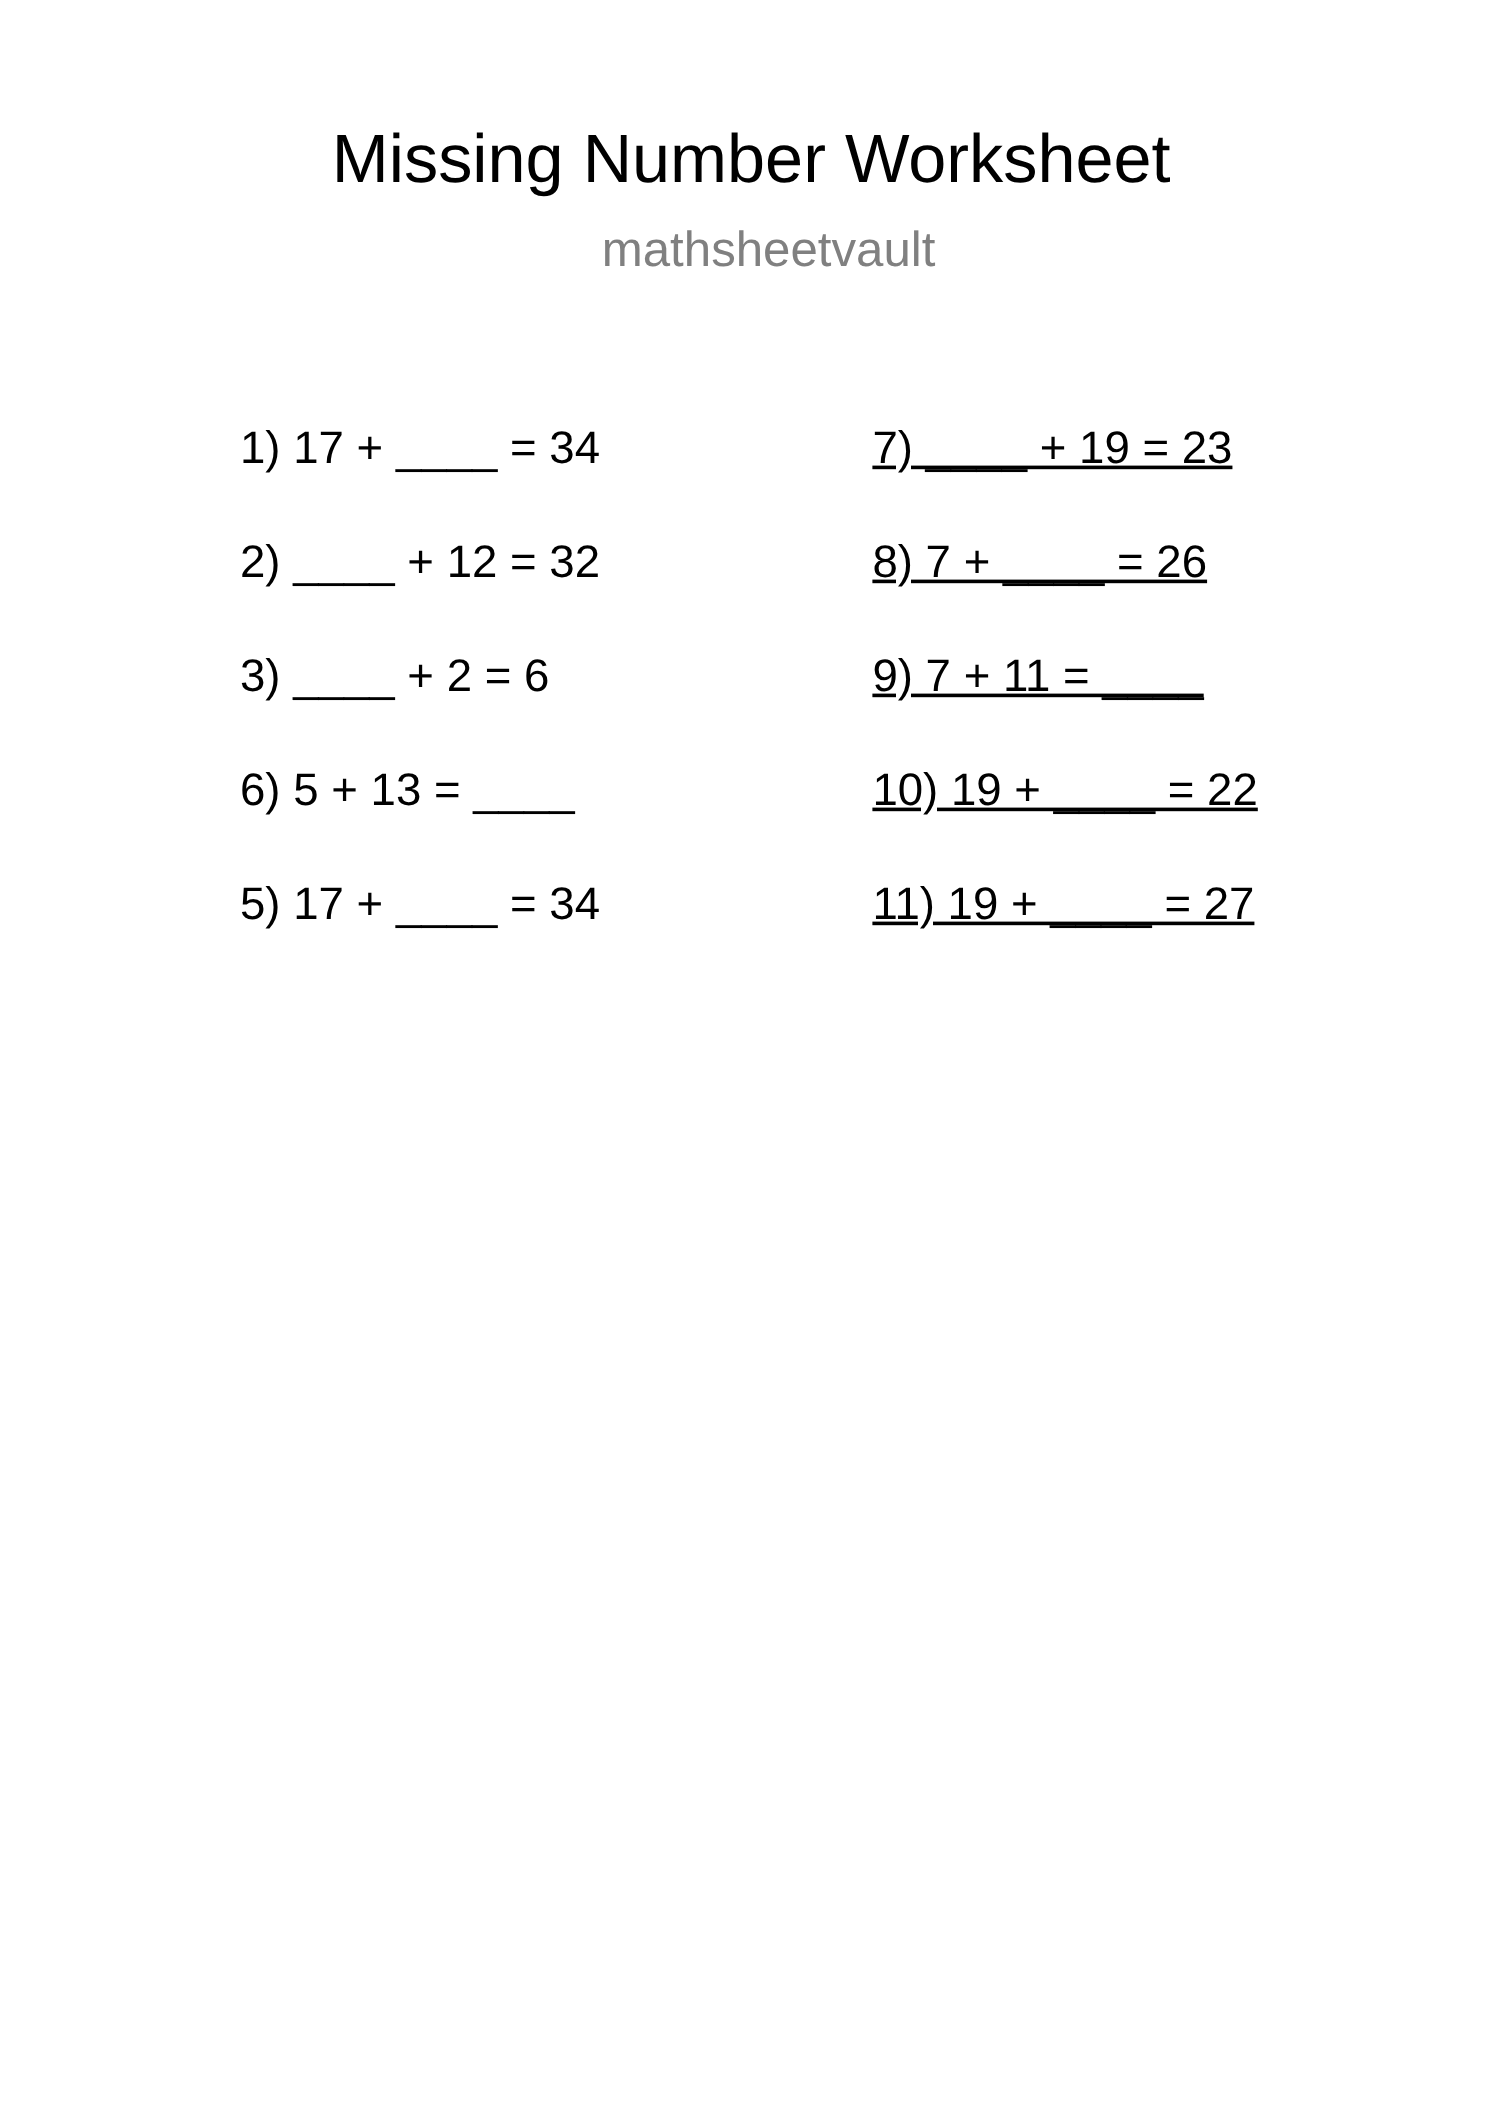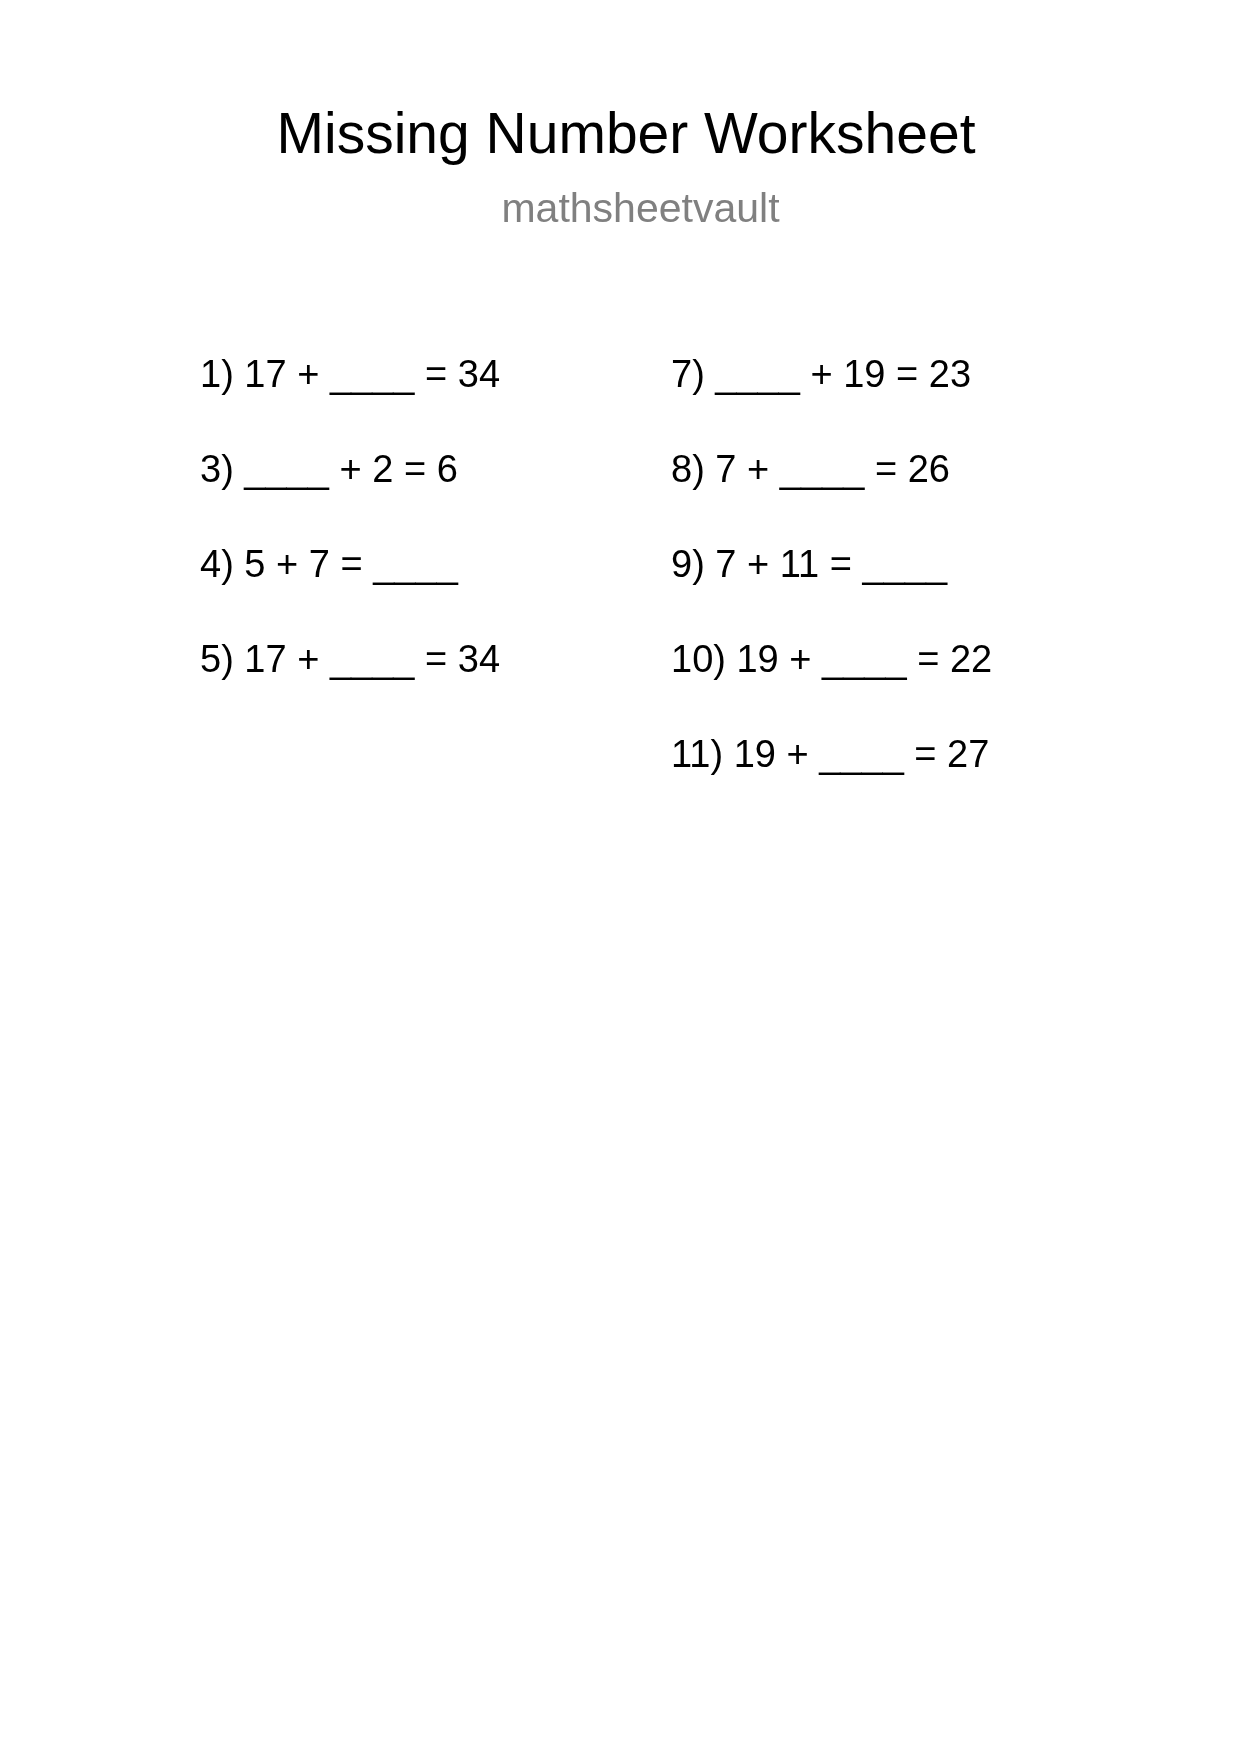--- a/index.html
+++ b/index.html
@@ -4,33 +4,34 @@
   <style>
     html, body { margin: 0; padding: 0; background: #ffffff; }
     body { width: 1240px; height: 1754px; position: relative; overflow: hidden;
            font-family: "Liberation Sans", sans-serif; color: #000; }
     .title { position: absolute; left: 0; width: 1152px; top: 98px; text-align: center;
              font-size: 57px; line-height: 70px; color: #000; padding-left: 100px; box-sizing: border-box; }
     .subtitle { position: absolute; left: 0; width: 1240px; top: 183px; text-align: center;
                 font-size: 41px; line-height: 50px; color: #808080; padding-left: 41px; box-sizing: border-box; }
     .col { position: absolute; top: 350px; }
     .col.left { left: 200px; }
-    .col.right { left: 671px; }
+    .col.right { left: 727px; text-decoration: underline; }
     .problem { font-size: 38px; line-height: 48px; height: 95px; white-space: pre; color: #000; }
   </style>
 </head>
 <body>
 
 <div class="title">Missing Number Worksheet</div>
 <div class="subtitle">mathsheetvault</div>
 
 <div class="col left">
   <div class="problem">1) 17 + ____ = 34</div>
+  <div class="problem">2) ____ + 12 = 32</div>
   <div class="problem">3) ____ + 2 = 6</div>
-  <div class="problem">4) 5 + 7 = ____</div>
+  <div class="problem">6) 5 + 13 = ____</div>
   <div class="problem">5) 17 + ____ = 34</div>
 </div>
 
 <div class="col right">
   <div class="problem">7) ____ + 19 = 23</div>
   <div class="problem">8) 7 + ____ = 26</div>
   <div class="problem">9) 7 + 11 = ____</div>
   <div class="problem">10) 19 + ____ = 22</div>
   <div class="problem">11) 19 + ____ = 27</div>
 </div>

